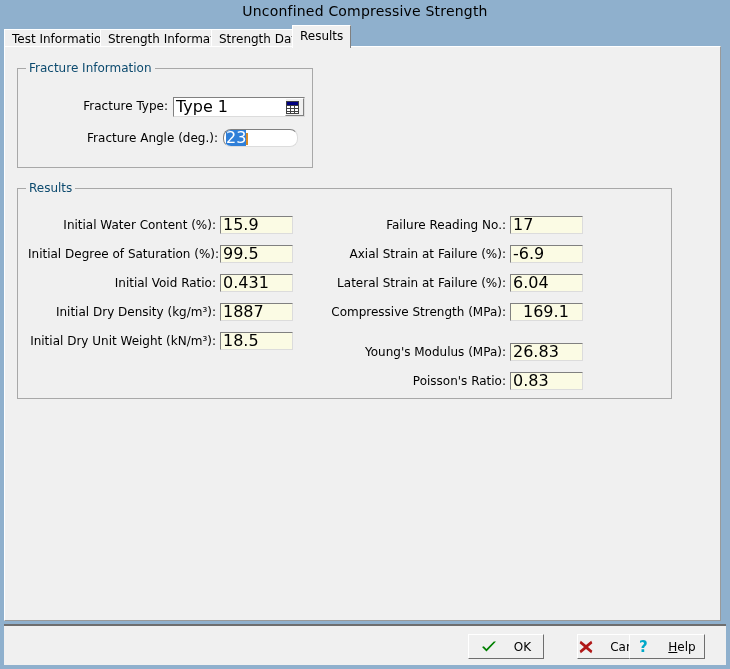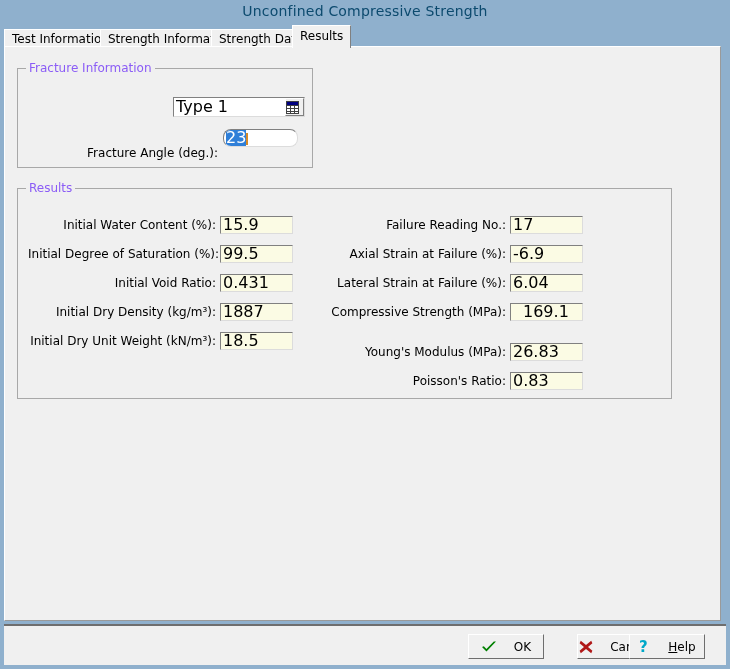--- a/index.html
+++ b/index.html
@@ -24,21 +24,21 @@
     background: #8fb0cd;
   }
 
   #titlebar {
     position: absolute;
     left: 0; top: 0;
     width: 730px; height: 22px;
     line-height: 22px;
     text-align: center;
     font-size: 14px;
-    color: #0c4a6e;
+    color: #000000;
     font-family: "DejaVu Sans", "Liberation Sans", sans-serif;
     letter-spacing: .2px;
   }
 
   
   #tabstrip {
     position: absolute;
     left: 4px; top: 25px;
     width: 722px; height: 22px;
   }
@@ -87,21 +87,21 @@
     background: transparent;
     box-sizing: border-box;
   }
   .groupbox > .gb-title {
     position: absolute;
     top: -8px;
     left: 8px;
     padding: 0 3px;
     background: #f0f0f0;
     font-size: 12px;
-    color: #8b5cf6;
+    color: #0c4a6e;
     white-space: nowrap;
   }
 
   #gb-fracture { left: 12px; top: 21px; width: 296px; height: 100px; }
   #gb-results  { left: 12px; top: 141px; width: 655px; height: 211px; }
 
   
   .fieldlabel {
     position: absolute;
     text-align: right;
@@ -219,39 +219,40 @@
     <div class="tab" style="left:96px;">Strength Information</div>
     <div class="tab" style="left:207px;">Strength Data</div>
     <div class="tab active" style="left:288px;">Results</div>
   </div>
 
   <div id="panel">
 
     <div class="groupbox" id="gb-fracture">
       <div class="gb-title">Fracture Information</div>
 
+      <div class="fieldlabel" style="left:10px; top:29px; width:140px;">Fracture Type:</div>
       <div class="textbox" id="fracture-type-box">Type 1</div>
       <div id="fracture-type-btn">
         <span class="grid-ico">
           <svg width="13" height="13" viewBox="0 0 13 13">
             <rect x="0" y="0" width="13" height="4" fill="#000080"></rect>
             <rect x="0" y="4" width="13" height="9" fill="#ffffff"></rect>
             <g stroke="#404040" stroke-width="1">
               <line x1="0.5" y1="4.5" x2="12.5" y2="4.5"></line>
               <line x1="0.5" y1="7.5" x2="12.5" y2="7.5"></line>
               <line x1="0.5" y1="10.5" x2="12.5" y2="10.5"></line>
               <line x1="4.5" y1="4.5" x2="4.5" y2="12.5"></line>
               <line x1="8.5" y1="4.5" x2="8.5" y2="12.5"></line>
             </g>
             <rect x="0.5" y="0.5" width="12" height="12" fill="none" stroke="#404040"></rect>
           </svg>
         </span>
       </div>
 
-      <div class="fieldlabel" style="left:10px; top:61px; width:190px;margin-top:15px;">Fracture Angle (deg.):</div>
+      <div class="fieldlabel" style="left:10px; top:61px; width:190px;">Fracture Angle (deg.):</div>
       <div class="textbox white" style="left:205px; top:60px; width:75px;"><span class="sel-text">23</span><span class="caret"></span></div>
     </div>
 
     <div class="groupbox" id="gb-results">
       <div class="gb-title">Results</div>
 
       <div class="fieldlabel" style="left:10px; top:28px;  width:188px;">Initial Water Content (%):</div>
       <div class="fieldlabel" style="left:10px; top:57px;  width:188px;">Initial Degree of Saturation (%):</div>
       <div class="fieldlabel" style="left:10px; top:86px;  width:188px;">Initial Void Ratio:</div>
       <div class="fieldlabel" style="left:10px; top:115px; width:188px;">Initial Dry Density (kg/m³):</div>

